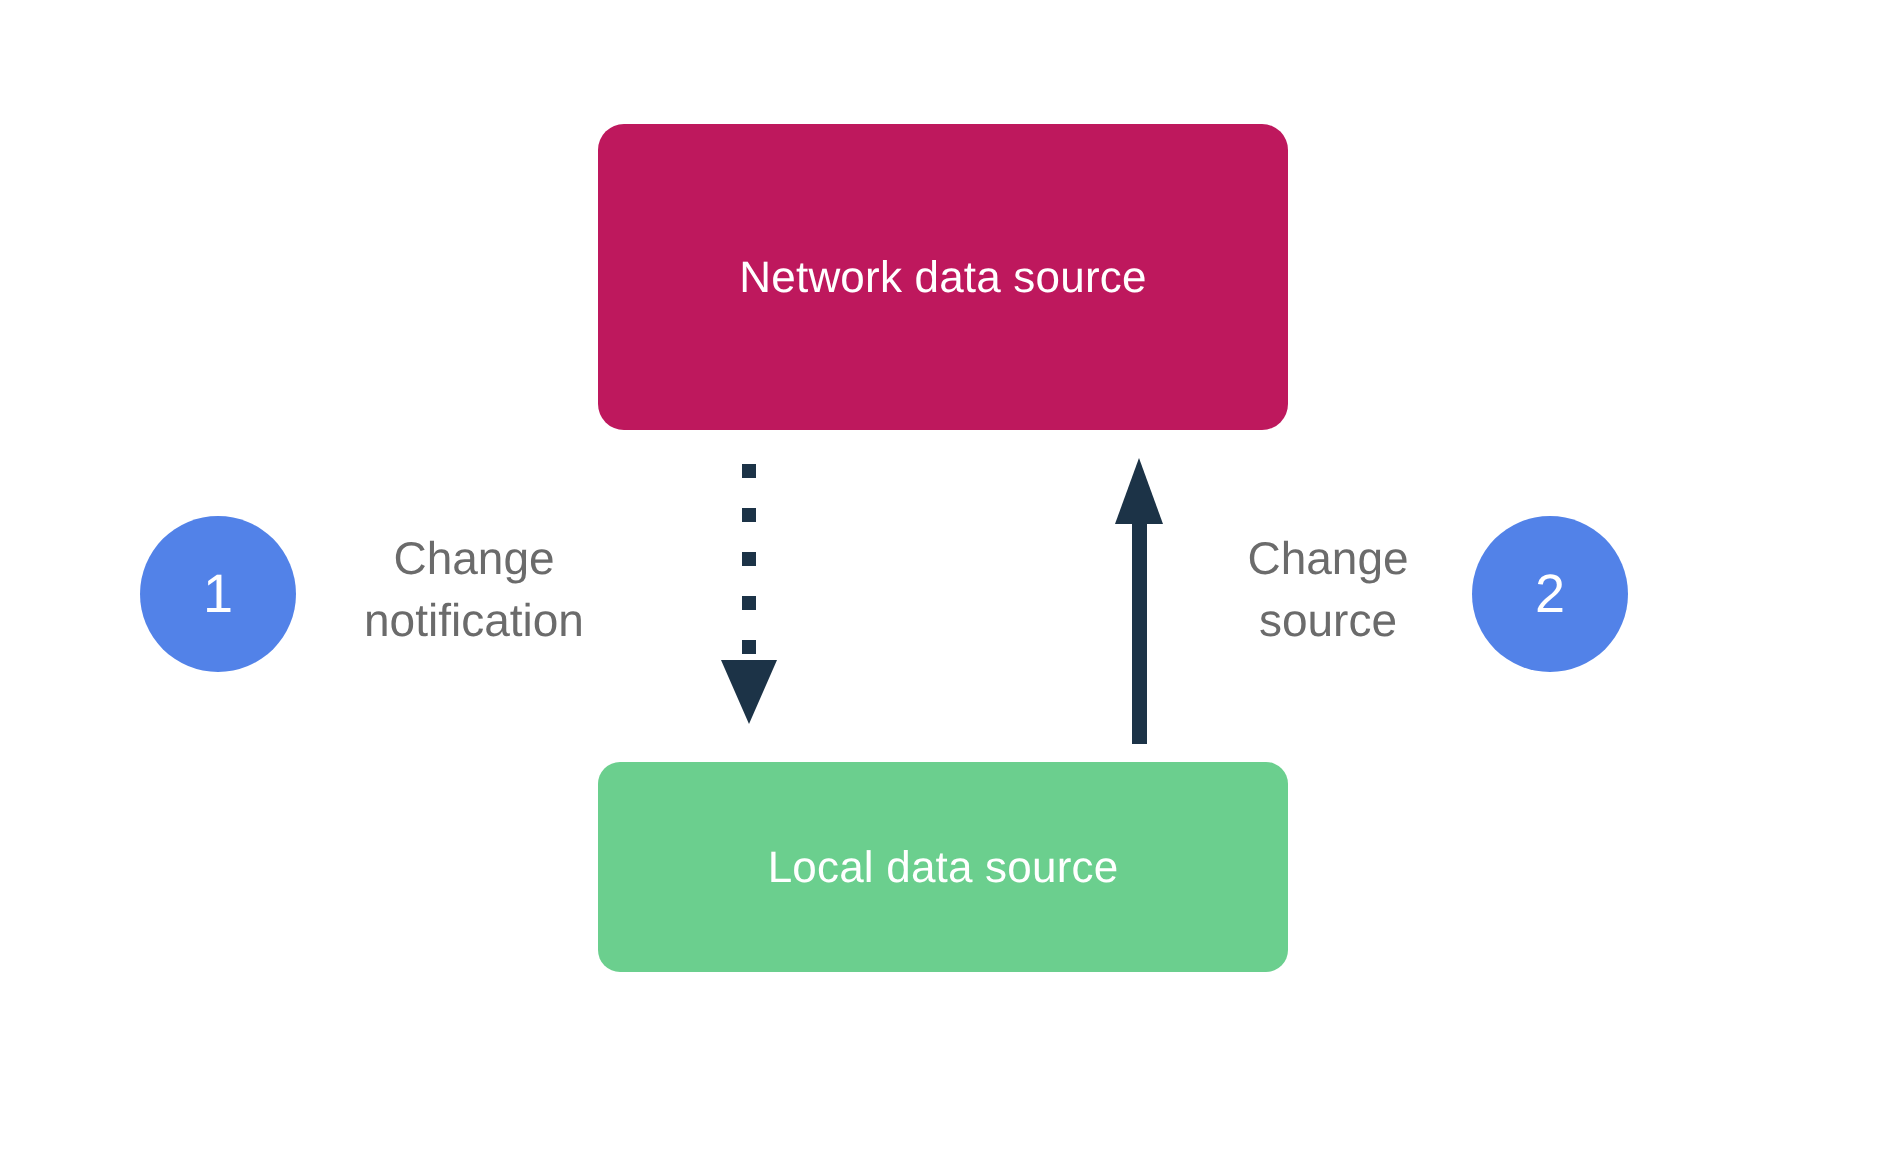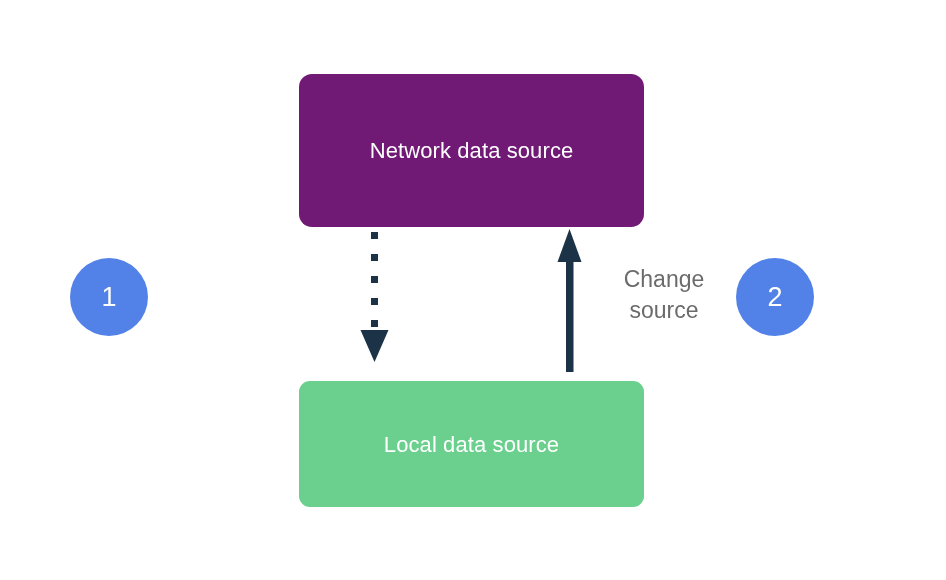--- a/index.html
+++ b/index.html
@@ -33,29 +33,28 @@
     font-weight: 400;
     letter-spacing: 0.1px;
     box-sizing: border-box;
     padding: 0 18px;
   }
   #network-node {
     left: 299px;
     top: 62px;
     width: 345px;
     height: 153px;
-    background: #701a75;
+    background: #be185d;
     border-radius: 13px;
-    margin-top: 12px;
   }
   #local-node {
     left: 299px;
     top: 381px;
     width: 345px;
-    height: 126px;
+    height: 105px;
     background: #6bcf8e;
     border-radius: 11px;
   }
   .node-label {
     display: block;
     max-width: 230px;
   }
 
   
   .step-circle {
@@ -136,16 +135,17 @@
   </svg>
 
   <div id="step-circle-1" class="step-circle">
     <span>1</span>
   </div>
 
   <div id="step-circle-2" class="step-circle">
     <span>2</span>
   </div>
 
+  <div id="label-change-notification" class="edge-label">Change notification</div>
 
   <div id="label-change-fetch" class="edge-label">Change source</div>
 
 </div>
 
 </body></html>

